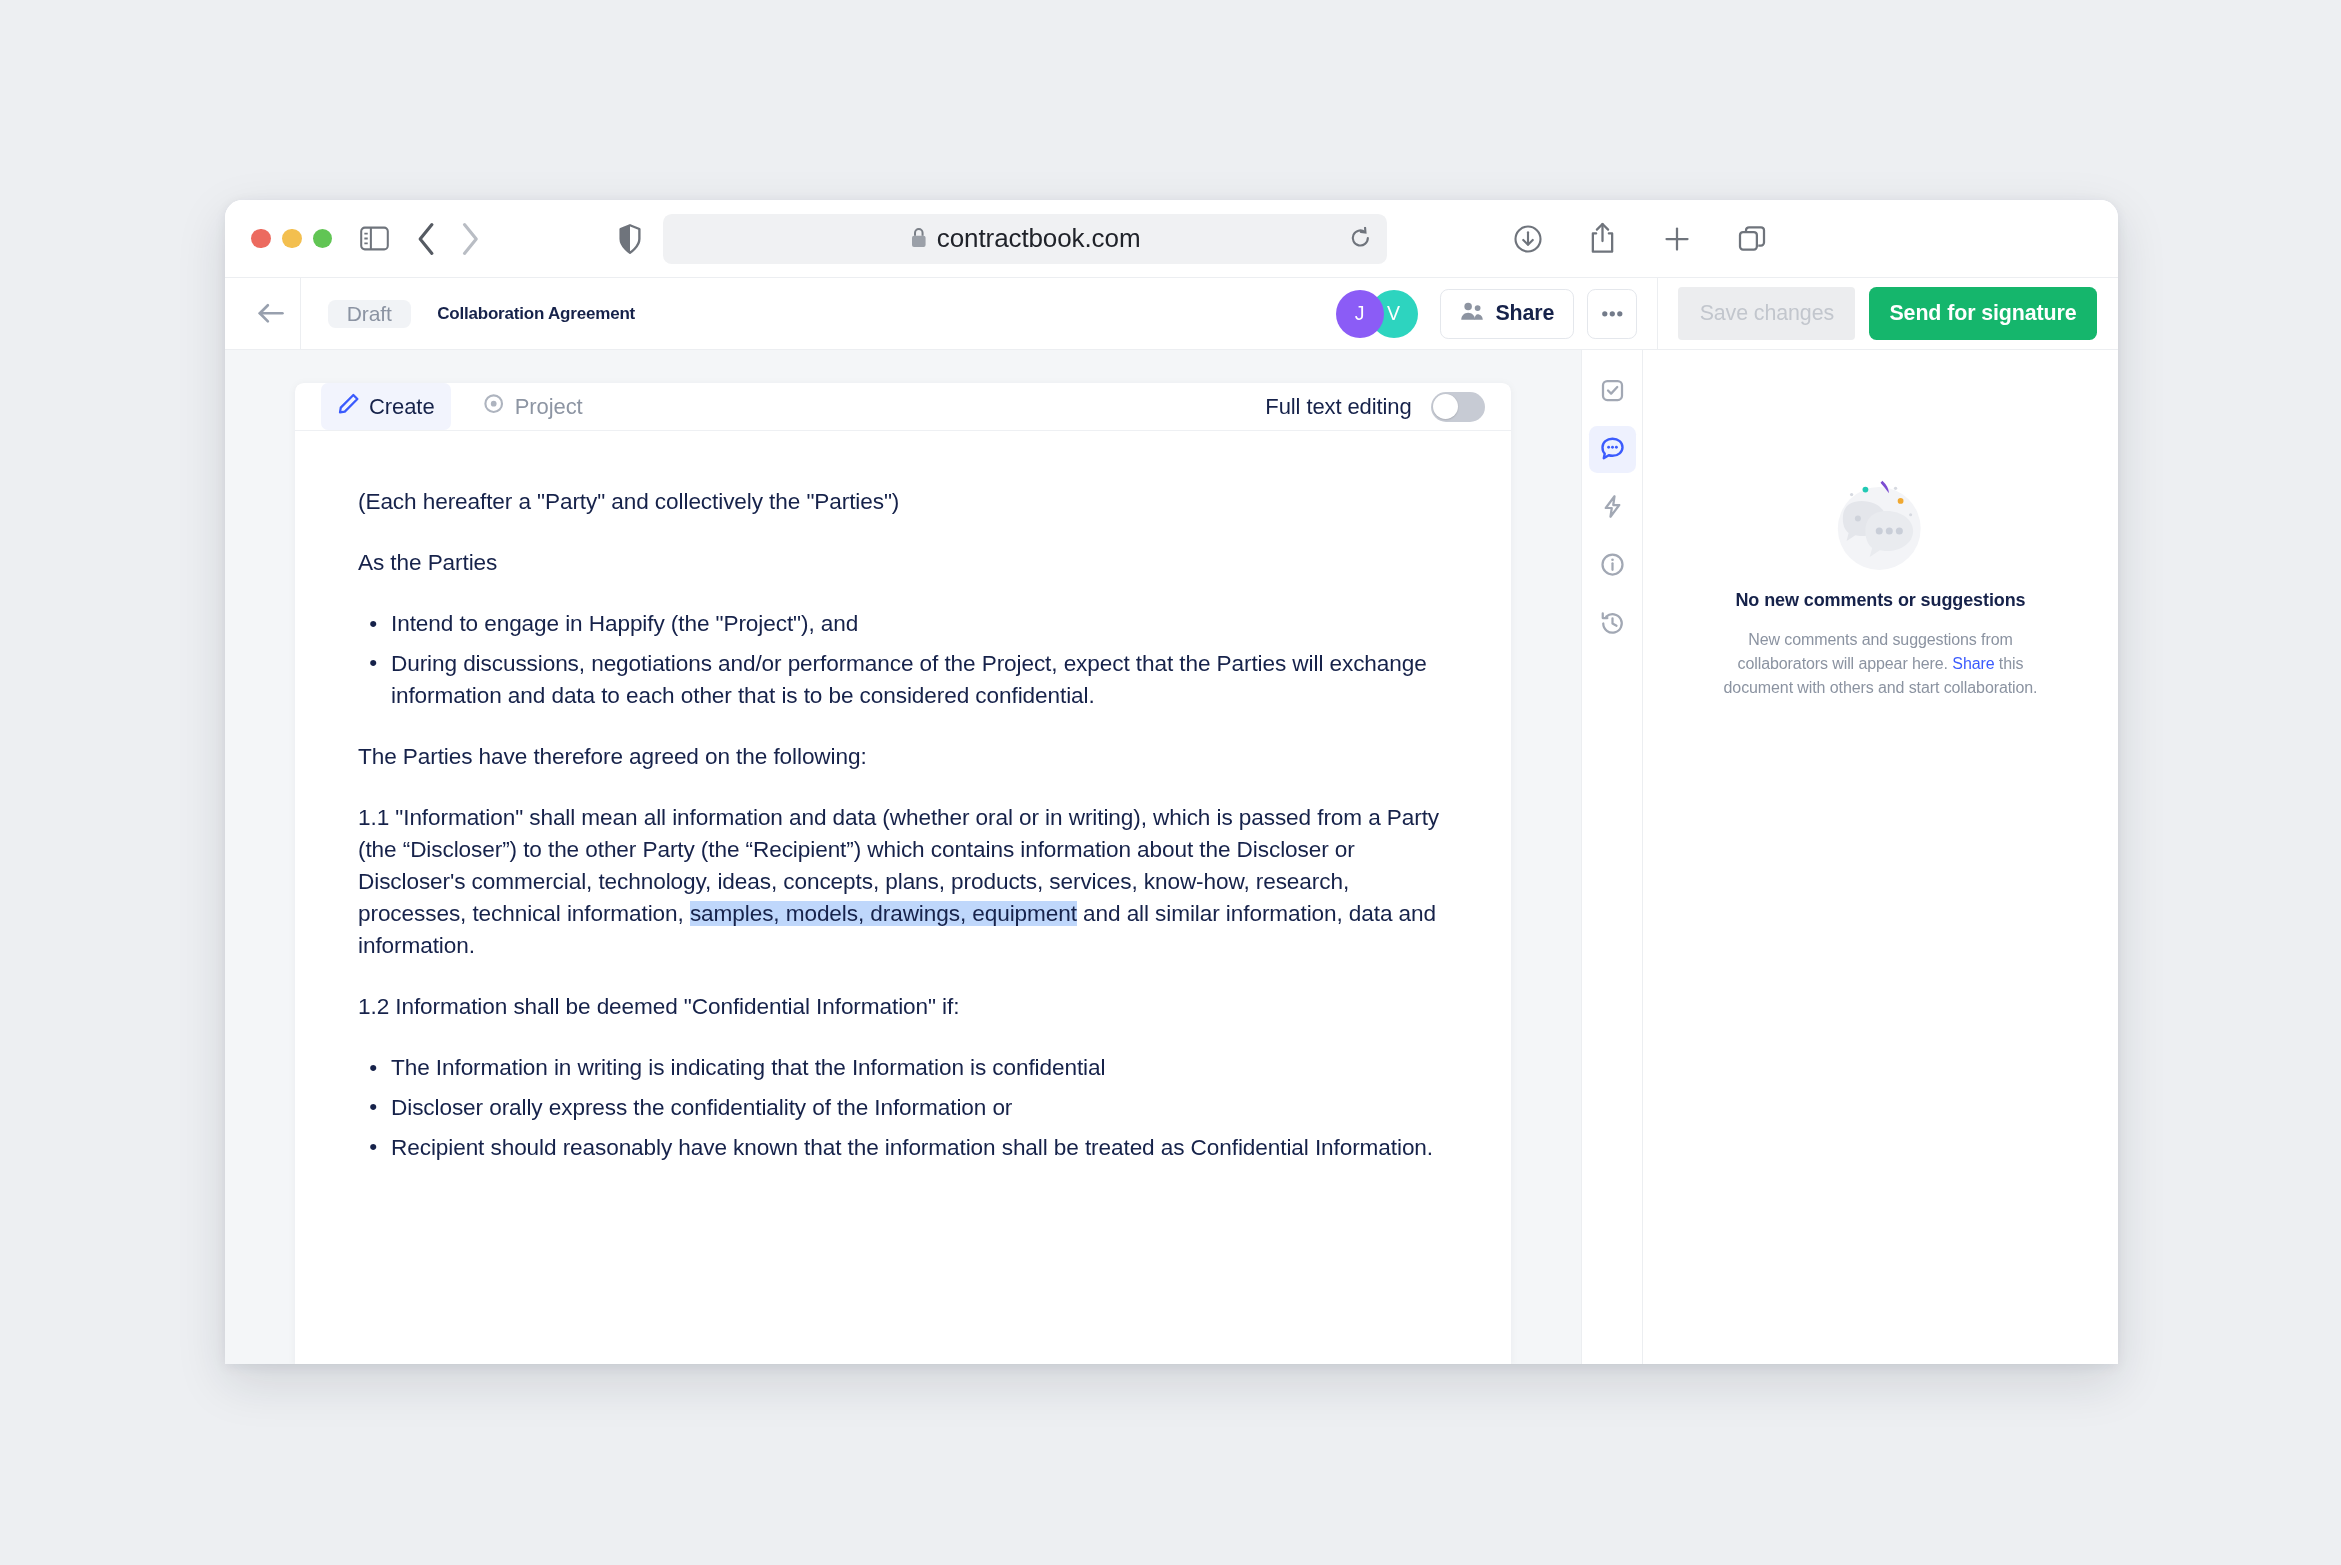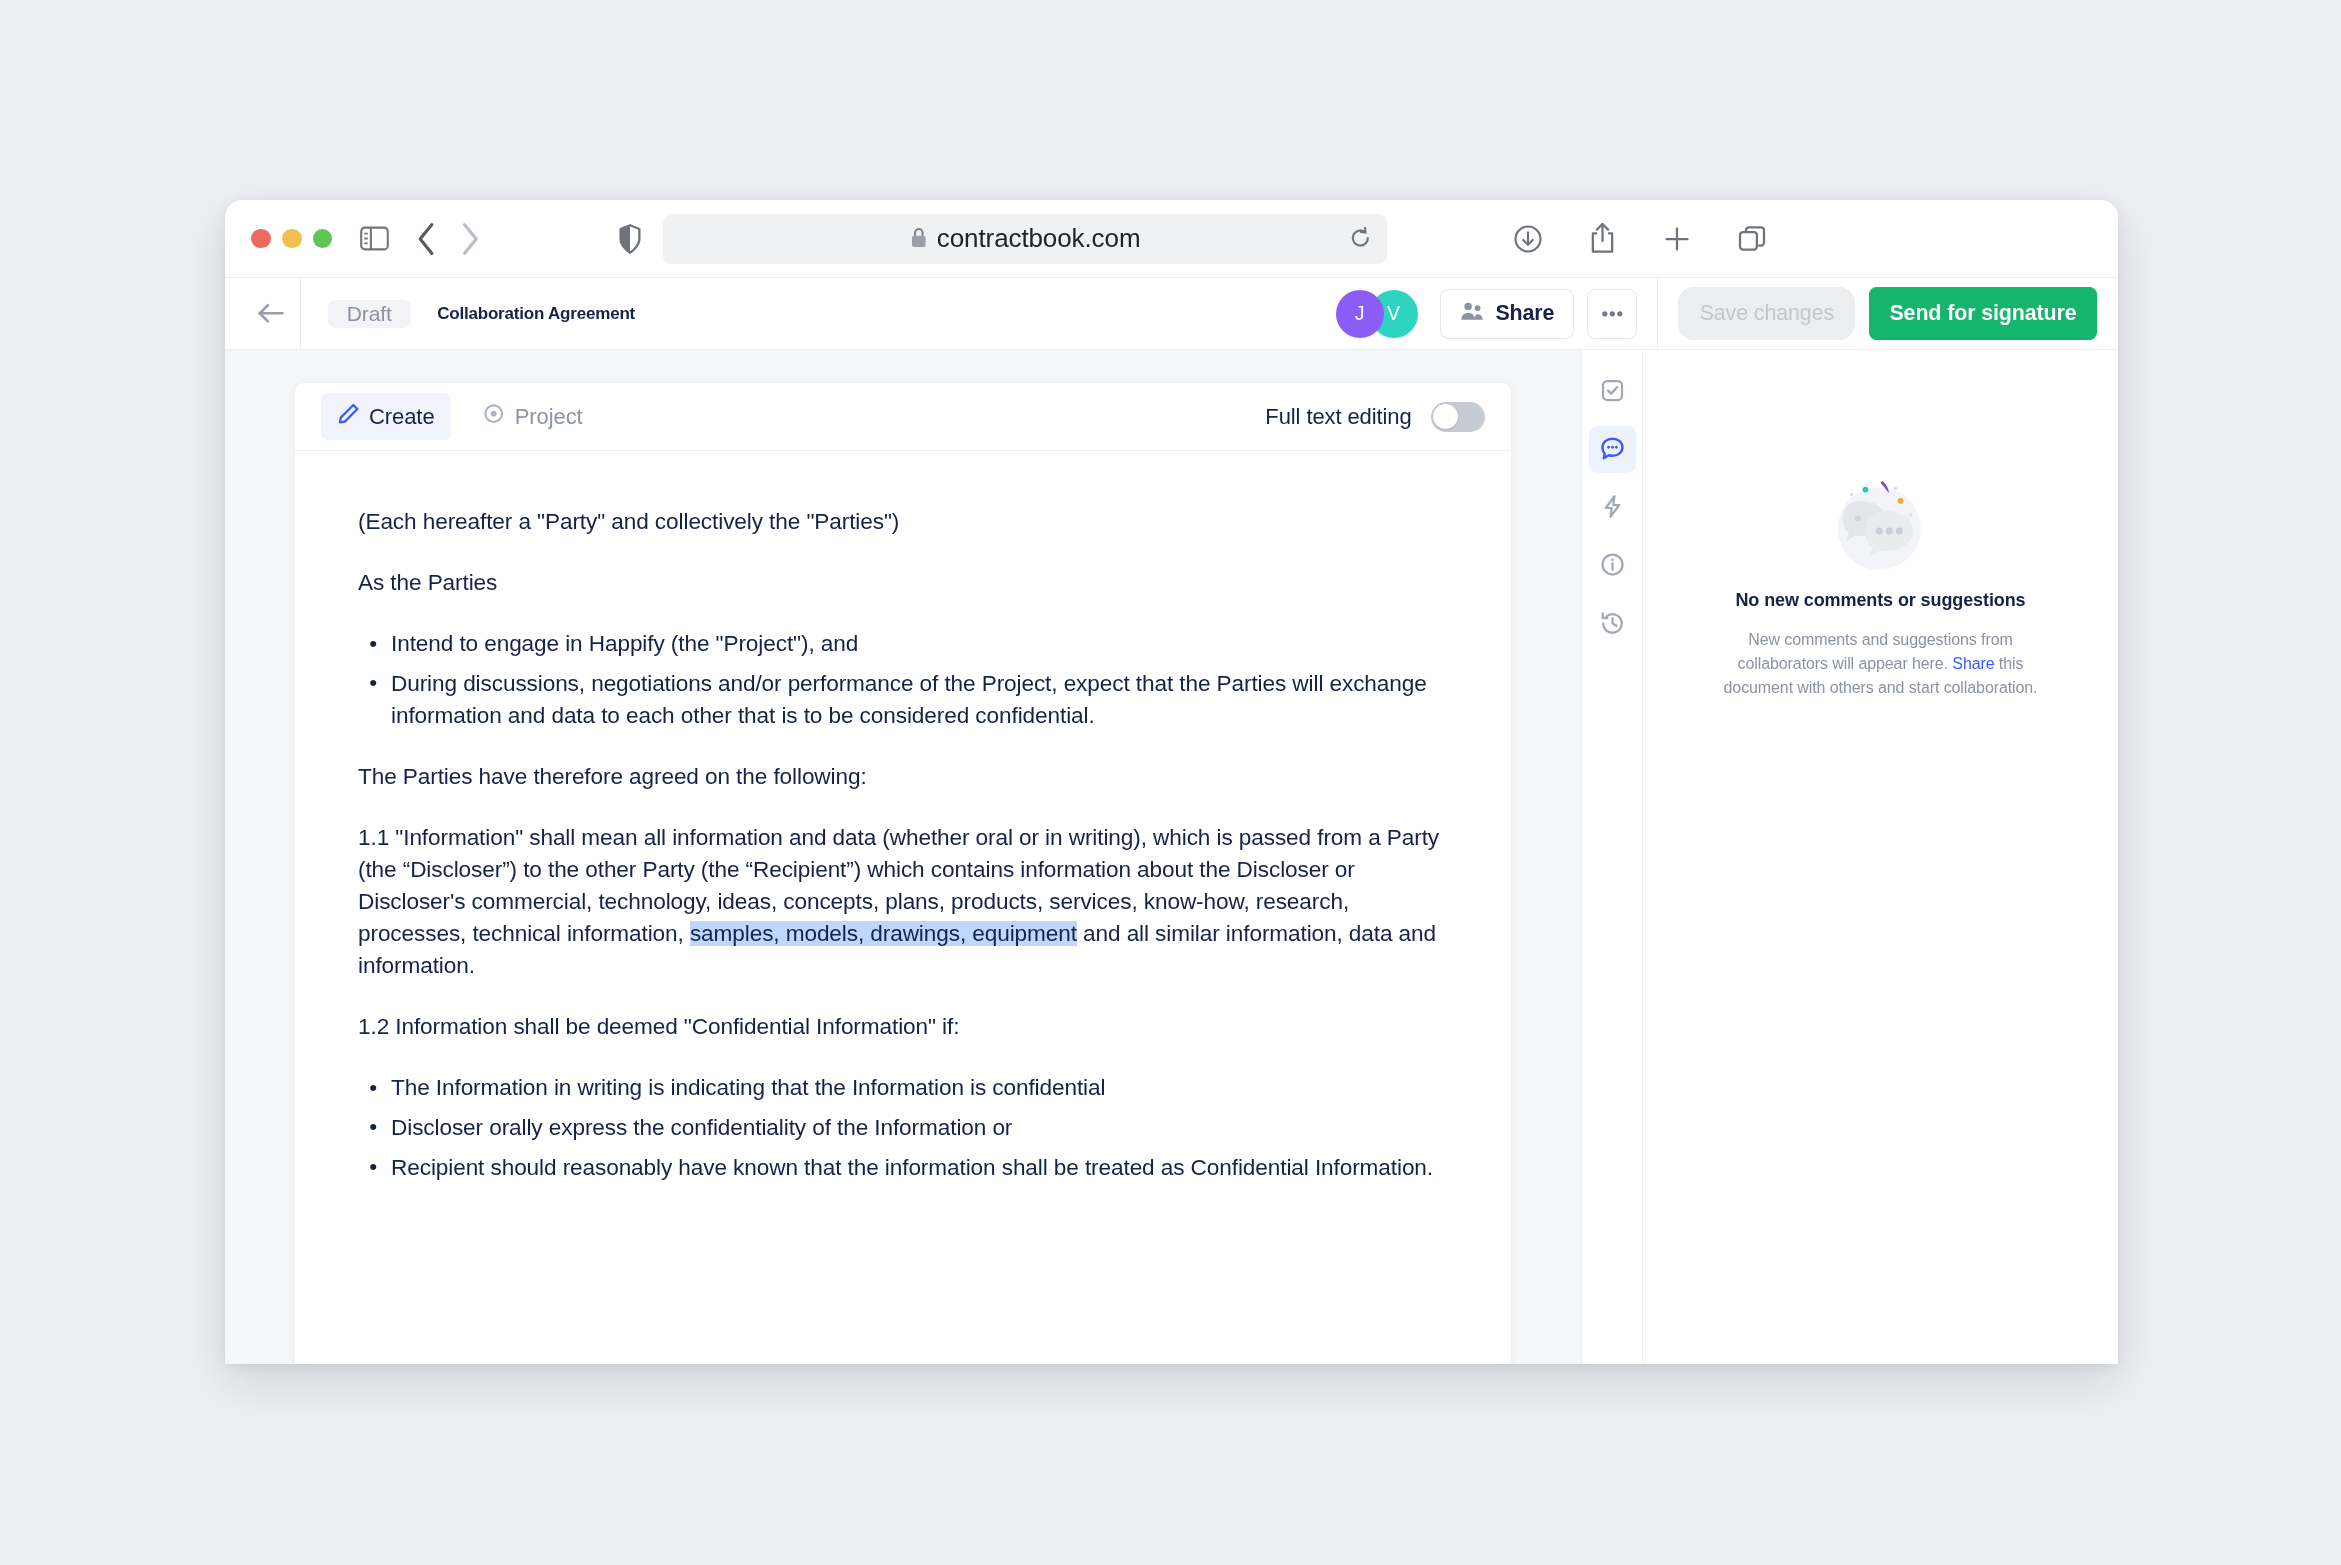--- a/index.html
+++ b/index.html
@@ -106,21 +106,21 @@
   }
   .btn-more {
     width: 50px; height: 50px; margin-left: 12.6px;
     border: 1.3px solid #e4e7ec; border-radius: 8.2px; background: #fff;
     display: flex; align-items: center; justify-content: center;
     color: #737b8a;
   }
   .header-div2 { width: 1.3px; height: 73px; background: #eceef1; margin: 0 20px; }
   .btn-save {
     height: 53px; background: #ecedef; color: #c2c6cd;
-    border-radius: 16px; border: none;
+    border-radius: 4px; border: none;
     padding: 0 21.4px; font-size: 21.4px; letter-spacing: -0.1px;
     font-family: inherit;
   }
   .btn-send {
     height: 53px; background: #15b66c; color: #ffffff;
     border-radius: 7.5px; border: none; margin-left: 14px;
     padding: 0 20px; font-size: 21.4px; font-weight: 700; letter-spacing: -0.1px;
     font-family: inherit;
   }
 
@@ -134,21 +134,21 @@
   .doc-card {
     width: 1216px;
     background: #ffffff;
     border-radius: 8.8px 8.8px 0 0;
     box-shadow: 0 1.3px 8.8px rgba(20,28,50,.05);
     position: relative;
     overflow: hidden;
   }
 
   .doc-toolbar {
-    height: 68px;
+    height: 48px;
     border-bottom: 1.3px solid #eef0f3;
     display: flex; align-items: center;
     padding: 0 26.4px;
   }
   .tab {
     height: 47px; display: flex; align-items: center; gap: 10px;
     padding: 0 16.3px; border-radius: 7px; font-size: 22px;
     letter-spacing: -0.1px;
   }
   .tab.active { background: #f2f4fd; color: #16224a; font-weight: 400; }

